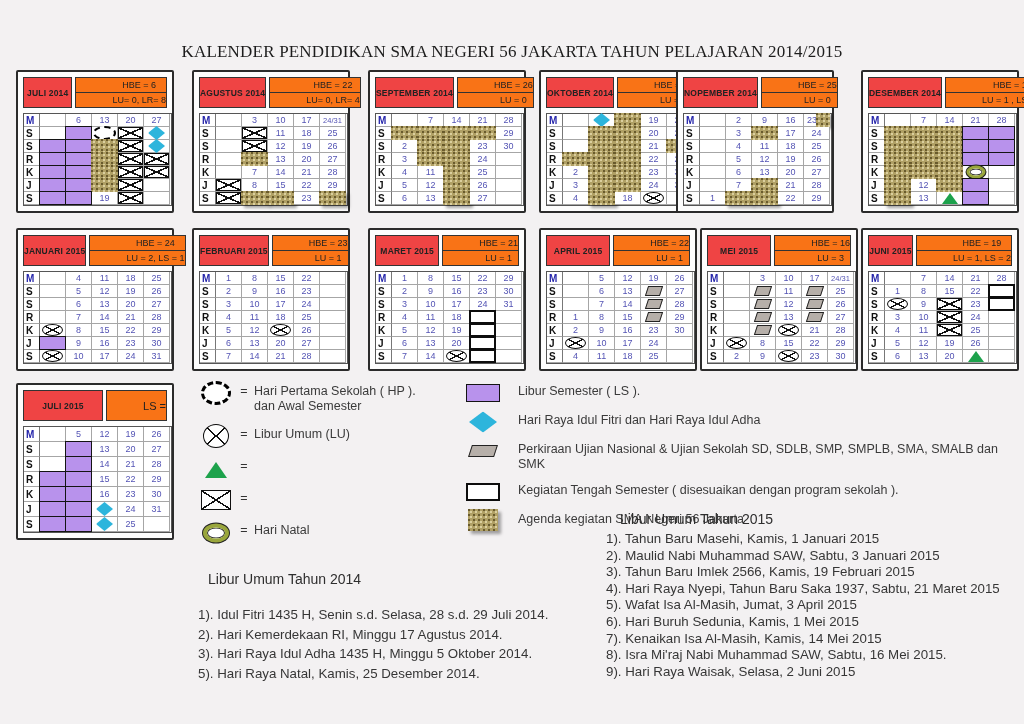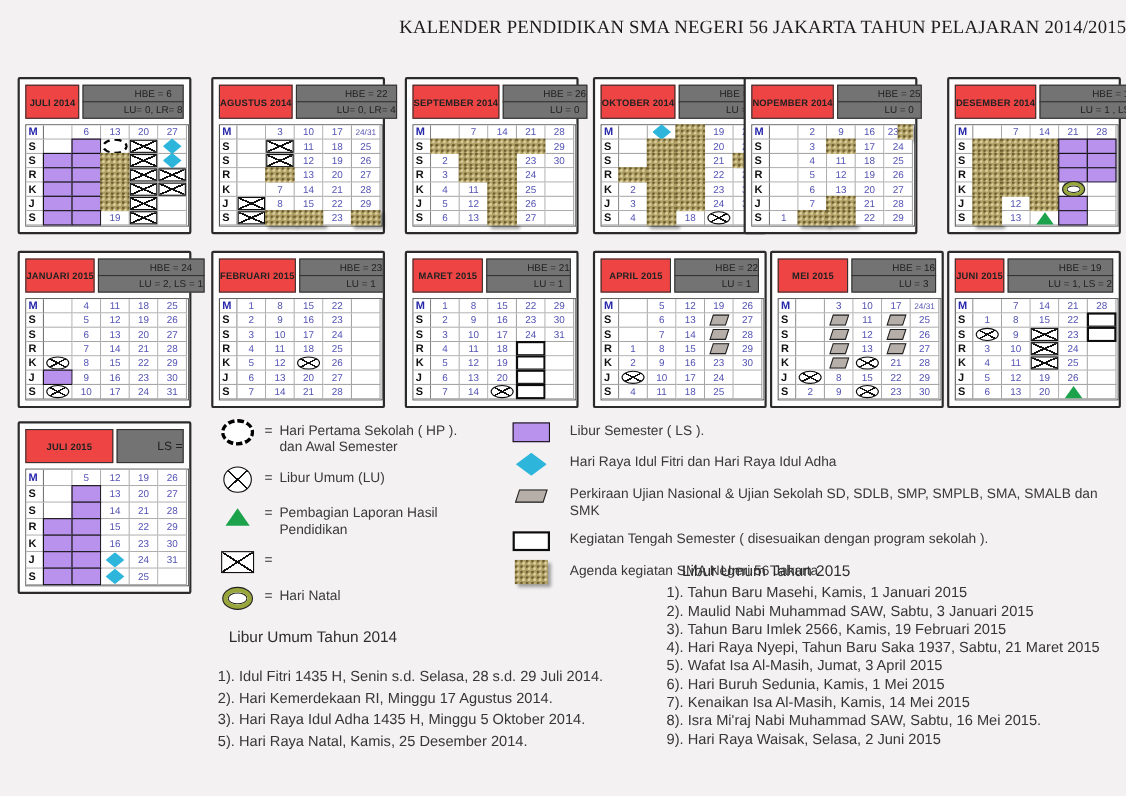--- a/index.html
+++ b/index.html
@@ -1,37 +1,37 @@
 <!DOCTYPE html>
 <html><head>
 <meta charset="utf-8">
 <style>
   html,body{margin:0;padding:0;}
   body{
     width:1024px;height:724px;position:relative;overflow:hidden;
     background:#f3f1f2;font-family:"Liberation Sans",sans-serif;color:#333;
   }
   #title{
-    position:absolute;top:15px;left:0;width:1024px;text-align:right;
+    position:absolute;top:42px;left:0;width:1024px;text-align:center;
     font-family:"Liberation Serif",serif;font-size:17px;color:#1c1c1c;letter-spacing:.2px;
   }
   
   .cal{
     position:absolute;width:158px;background:#fdfdfd;border:2px solid #2b2b2b;
     border-radius:2px;padding:5px;box-sizing:border-box;
   }
   .cal-head{display:flex;gap:3px;height:31px;margin-bottom:5px;}
   .cal-name{
     width:84px;border:1.5px solid #333;display:flex;align-items:center;justify-content:center;
     font-size:8.5px;color:#222;letter-spacing:.2px;background:#ef4444;box-sizing:border-box;white-space:nowrap;font-weight:bold;
   }
   .cal-stats{flex:1;display:flex;flex-direction:column;}
   .stat{
     flex:1;border:1.5px solid #333;display:flex;align-items:center;justify-content:center;
-    font-size:9px;color:#222;background:#737373;box-sizing:border-box;white-space:nowrap;padding-left:36px;
+    font-size:9px;color:#222;background:#f97316;box-sizing:border-box;white-space:nowrap;padding-left:36px;
   }
   .stat + .stat{margin-top:-1.5px;}
   .stat-single{font-size:11px;}
   .cal-grid{
     display:grid;grid-template-columns:16px repeat(5,26px);grid-auto-rows:13px;
     border:1px solid #555;width:147px;background:#fff;
   }
   .cal.tall .cal-grid{grid-auto-rows:15px;}
   .dlab{
     border-right:1px solid #777;border-bottom:1px solid #a6a6a6;display:flex;align-items:center;
@@ -1615,23 +1615,20 @@
       <div class="leg-eq">=</div>
       <div class="leg-text">
         <div>Libur Umum (LU)</div>
       </div>
     </div>
     <div class="leg-item">
       <div class="leg-icon">
         <div class="mk m-rapor"></div>
       </div>
       <div class="leg-eq">=</div>
-      <div class="leg-text">
-        <div>Pembagian Laporan Hasil Pendidikan</div>
-      </div>
     </div>
     <div class="leg-item">
       <div class="leg-icon">
         <div class="mk m-lr"></div>
       </div>
       <div class="leg-eq">=</div>
     </div>
     <div class="leg-item">
       <div class="leg-icon">
         <div class="mk m-natal"></div>

